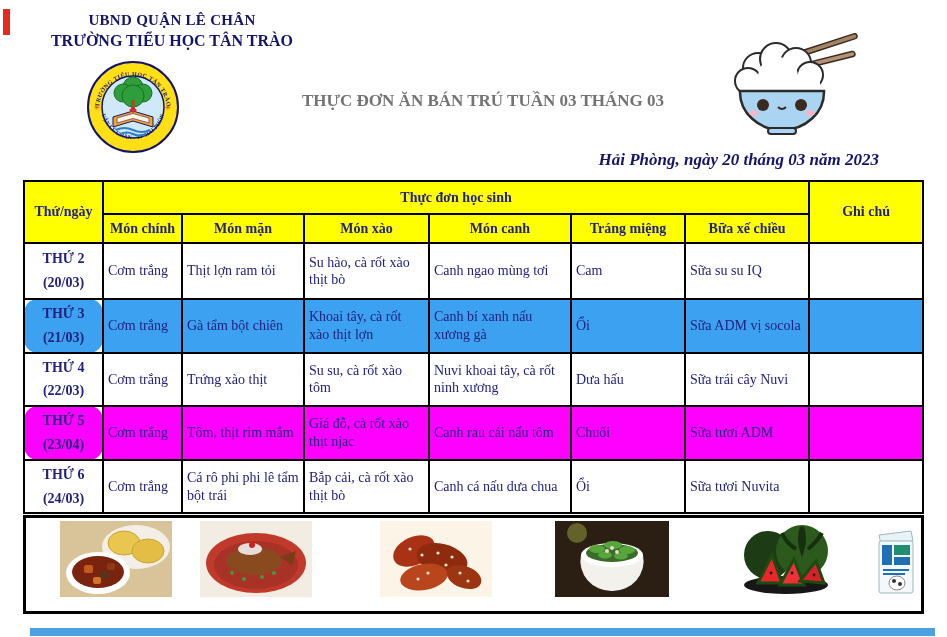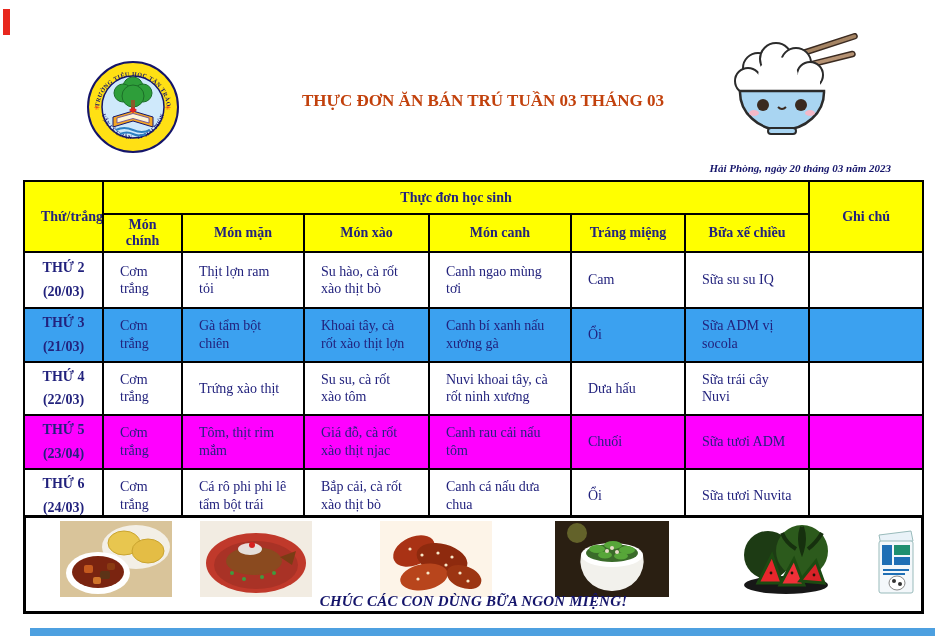--- a/index.html
+++ b/index.html
@@ -3,46 +3,50 @@
 <meta charset="utf-8">
 <style>
   html,body{margin:0;padding:0;background:#fff;}
   .page{position:relative;width:947px;height:637px;background:#ffffff;overflow:hidden;
         font-family:"Liberation Serif", serif;color:#22227d;}
   .red-mark{position:absolute;left:3px;top:9px;width:7px;height:26px;background:#e8281e;}
   .org-block{position:absolute;left:22px;top:12px;width:300px;text-align:center;color:#14146a;font-weight:bold;}
   .org-line1{font-size:15px;letter-spacing:.3px;}
   .org-line2{font-size:16px;margin-top:3px;}
   .logo{position:absolute;left:86px;top:60px;width:94px;height:94px;}
-  .title-block{position:absolute;left:278px;top:88px;width:410px;text-align:center;color:#c2410c;font-weight:bold;font-size:17px;line-height:1.55;}
+  .title-block{position:absolute;left:278px;top:88px;width:410px;text-align:center;color:#737373;font-weight:bold;font-size:17px;line-height:1.55;}
   .rice-art{position:absolute;left:706px;top:33px;width:170px;height:110px;}
-  .date-line{position:absolute;right:56px;top:150px;font-style:italic;font-weight:bold;font-size:11px;color:#14146a;margin-top:12px;}
+  .date-line{position:absolute;right:68px;top:150px;font-style:italic;font-weight:bold;font-size:17px;color:#14146a;}
   table.menu{position:absolute;left:23px;top:180px;width:899px;border-collapse:collapse;table-layout:fixed;}
-  table.menu td,table.menu th{border:2px solid #000;padding:2px 16px;vertical-align:middle;
+  table.menu td,table.menu th{border:2px solid #000;padding:2px 4px;vertical-align:middle;
         font-size:14px;color:#22227d;overflow:hidden;}
   th.hdr{background:#ffff00;color:#000;font-weight:bold;font-size:15px;text-align:center;}
-  td.daycell{text-align:center;font-weight:bold;font-size:15px;line-height:1.7;}
+  td.daycell{text-align:center;font-weight:bold;font-size:15px;line-height:1.7;border-radius:14px;}
   td.dish{text-align:left;line-height:1.25;}
   tr.r-blue td{background:#3ba1f0;}
   tr.r-magenta td{background:#ff00ff;}
   tr.r-white td{background:#ffffff;}
   .photo-frame{position:absolute;left:23px;top:515px;width:895px;height:93px;border:3px solid #000;background:#fff;}
   .photo-row{position:absolute;left:0;top:3px;width:100%;height:76px;display:flex;align-items:flex-start;}
   .photo{height:76px;flex:0 0 auto;}
   .motto{position:absolute;left:0;bottom:1px;width:100%;text-align:center;font-weight:bold;font-style:italic;
          font-size:15px;color:#14146a;letter-spacing:.2px;}
   .bottom-bar{position:absolute;left:30px;top:628px;width:905px;height:8px;background:#4da0e0;}
 </style>
 </head>
 <body>
 
 <div class="page">
 
   <div class="red-mark"></div>
 
+  <div class="org-block">
+    <div class="org-line1">UBND QUẬN LÊ CHÂN</div>
+    <div class="org-line2">TRƯỜNG TIỂU HỌC TÂN TRÀO</div>
+  </div>
 
   <svg class="logo" viewBox="0 0 94 94">
     <circle cx="47" cy="47" r="45" fill="#ffe014" stroke="#14146a" stroke-width="2"></circle>
     <circle cx="47" cy="47" r="31" fill="#cfe9fb" stroke="#14146a" stroke-width="1.5"></circle>
     <defs>
       <path id="arcTop" d="M 13 50 A 34 34 0 1 1 81 50" fill="none"></path>
       <path id="arcBot" d="M 16 55 A 32 32 0 0 0 78 55" fill="none"></path>
     </defs>
     <text font-size="6" font-weight="bold" fill="#14146a" letter-spacing="0.4">
       <textPath href="#arcTop" startOffset="50%" text-anchor="middle">TRƯỜNG TIỂU HỌC TÂN TRÀO</textPath>
@@ -103,21 +107,21 @@
         <col style="width:79px">
         <col style="width:122px">
         <col style="width:125px">
       <col style="width:142px">
         <col style="width:114px">
         <col style="width:124px">
         <col style="width:114px">
     </colgroup>
     <tbody>
         <tr style="height:33px">
-      <th class="hdr" rowspan="2">Thứ/trắng</th>
+      <th class="hdr" rowspan="2">Thứ/ngày</th>
       <th class="hdr" colspan="6">Thực đơn học sinh</th>
       <th class="hdr" rowspan="2">Ghi chú</th>
     </tr>
     <tr style="height:29px">
       <th class="hdr">Món chính</th>
       <th class="hdr">Món mặn</th>
       <th class="hdr">Món xào</th>
       <th class="hdr">Món canh</th>
       <th class="hdr">Tráng miệng</th>
       <th class="hdr">Bữa xế chiều</th>
@@ -287,18 +291,17 @@
         <rect x="25" y="36" width="16" height="8" fill="#1f6fb5"></rect>
         <g fill="#1f6fb5">
             <rect x="14" y="48" width="26" height="2"></rect>
             <rect x="14" y="52" width="22" height="2"></rect>
           </g>
         <ellipse cx="28" cy="62" rx="8" ry="7" fill="#fff" stroke="#888"></ellipse>
         <circle cx="25" cy="60" r="2" fill="#333"></circle>
           <circle cx="31" cy="63" r="2" fill="#333"></circle>
       </svg>
     </div>
-    <div class="motto">CHÚC CÁC CON DÙNG BỮA NGON MIỆNG!</div>
   </div>
 
   <div class="bottom-bar"></div>
 
 </div>
 
 </body></html>

